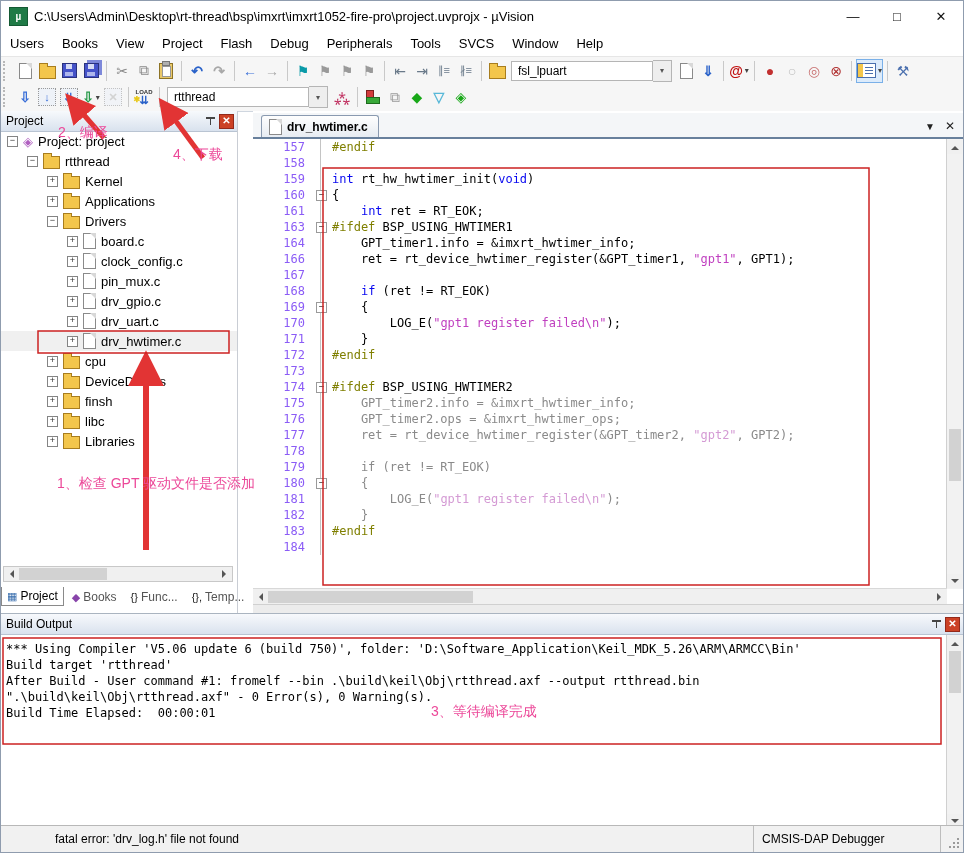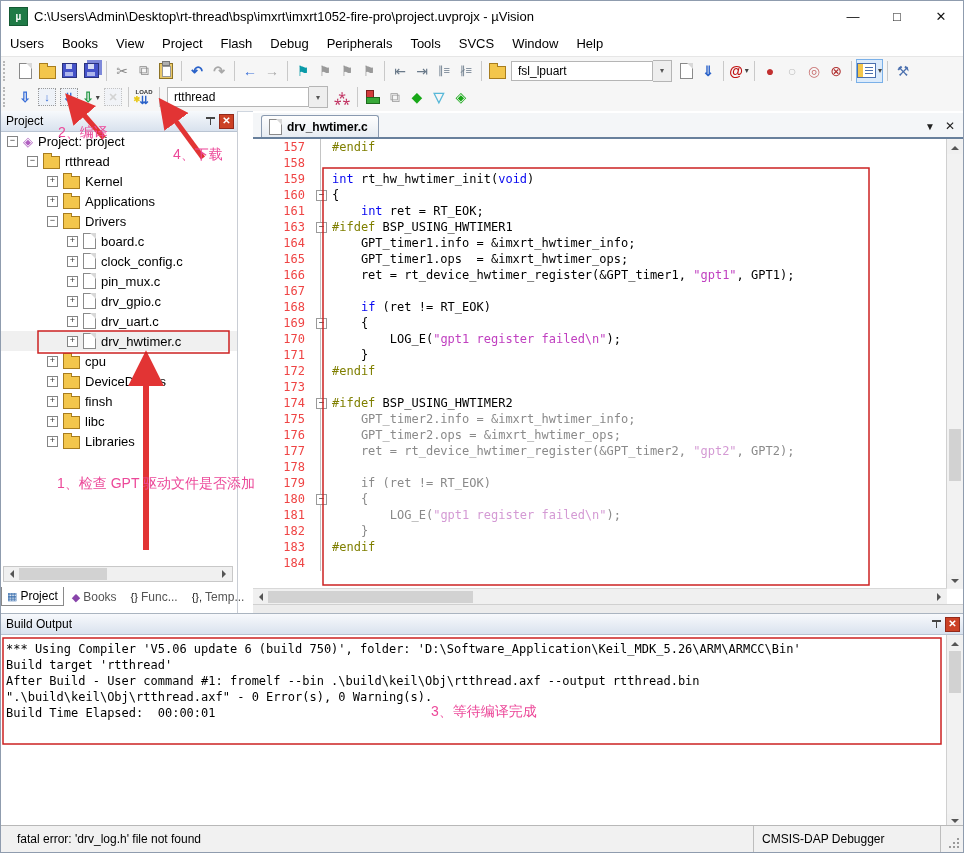--- a/index.html
+++ b/index.html
@@ -100,21 +100,21 @@
   .editor{position:absolute;left:252px;top:110px;right:0;height:502px;background:#fff;}
   .edit-tabs{position:absolute;left:0;top:2px;right:0;height:24px;background:#f4f6f8;
            border-bottom:2px solid #68809c;display:flex;align-items:flex-end;}
   .etab{display:flex;align-items:center;gap:5px;height:21px;padding:0 10px 0 7px;margin-left:8px;
         background:linear-gradient(#fefefe,#e7ecf2);border:1px solid #8a9ab0;border-bottom:none;
         border-radius:3px 3px 0 0;font-size:12px;font-weight:bold;}
   .etab-ctrl{margin-left:auto;display:flex;align-items:center;gap:10px;padding:0 8px 4px 0;font-size:10px;color:#222;}
   .code-area{position:absolute;left:0;top:28px;right:16px;bottom:24px;overflow:hidden;
         font-family:"DejaVu Sans Mono",monospace;font-size:12px;line-height:16px;}
   .cl{height:16px;display:flex;white-space:pre;}
-  .lnum{width:52px;text-align:right;padding-right:10px;color:#ef4444;flex:none;}
+  .lnum{width:52px;text-align:right;padding-right:10px;color:#8b5cf6;flex:none;}
   .fmargin{width:13px;flex:none;position:relative;}
   .fmargin::before{content:"";position:absolute;left:5px;top:0;bottom:0;width:1px;background:#c4c4c4;}
   .foldbox{position:absolute;left:1px;top:3px;width:9px;height:9px;background:#fff;border:1px solid #9a9a9a;
         font-size:9px;line-height:7px;text-align:center;color:#333;z-index:2;}
   .ctext{padding-left:4px;}
   .c-k{color:#0808f0;}
   .c-d{color:#7f7f00;}
   .c-s{color:#c040c0;}
   .c-p{color:#000;}
   .c-g{color:#8a8a8a;}
@@ -126,21 +126,21 @@
   .ed-gap{position:absolute;left:0;right:0;bottom:0;height:8px;background:#ececec;border-top:1px solid #d0d0d0;}
   
   .build-panel{position:absolute;left:0;top:612px;right:0;height:215px;background:#fff;border-top:1px solid #aab4c0;}
   .build-body{position:absolute;left:0;top:21px;right:16px;bottom:0;overflow:hidden;
         font-family:"DejaVu Sans Mono",monospace;font-size:12px;line-height:16px;padding:6px 0 0 5px;
         white-space:pre;}
   .build-vscroll{position:absolute;right:0;top:21px;width:16px;bottom:0;background:#f2f2f2;border-left:1px solid #d0d0d0;}
   
   .statusbar{position:absolute;left:0;bottom:0;right:0;height:26px;background:#f1f1f1;
         border-top:1px solid #b8b8b8;display:flex;align-items:center;font-size:12px;}
-  .st-left{padding-left:16px;}
+  .st-left{padding-left:6px;margin-left:48px;}
   .st-right{margin-left:auto;display:flex;align-items:center;height:100%;border-radius:13px;}
   .st-cell{border-left:1px solid #bdbdbd;border-right:1px solid #bdbdbd;height:100%;display:flex;
         align-items:center;padding:0 8px;min-width:170px;}
   .grip{width:14px;height:14px;margin:8px 2px 0 6px;
         background:radial-gradient(circle at 3px 11px,#9a9a9a 1px,transparent 1.4px),
                    radial-gradient(circle at 7px 11px,#9a9a9a 1px,transparent 1.4px),
                    radial-gradient(circle at 11px 11px,#9a9a9a 1px,transparent 1.4px),
                    radial-gradient(circle at 7px 7px,#9a9a9a 1px,transparent 1.4px),
                    radial-gradient(circle at 11px 7px,#9a9a9a 1px,transparent 1.4px),
                    radial-gradient(circle at 11px 3px,#9a9a9a 1px,transparent 1.4px);}
@@ -501,21 +501,20 @@
       </div>
     </div>
     <div class="code-area" id="code-area">
         <div class="cl"><span class="lnum">157</span><span class="fmargin"></span><span class="ctext"><span class="c-d">#endif</span></span></div>
         <div class="cl"><span class="lnum">158</span><span class="fmargin"></span><span class="ctext"></span></div>
         <div class="cl"><span class="lnum">159</span><span class="fmargin"></span><span class="ctext"><span class="c-k">int</span><span class="c-p"> rt_hw_hwtimer_init(</span><span class="c-k">void</span><span class="c-p">)</span></span></div>
         <div class="cl"><span class="lnum">160</span><span class="fmargin"><span class="foldbox">−</span></span><span class="ctext"><span class="c-p">{</span></span></div>
         <div class="cl"><span class="lnum">161</span><span class="fmargin"></span><span class="ctext"><span class="c-p">    </span><span class="c-k">int</span><span class="c-p"> ret = RT_EOK;</span></span></div>
         <div class="cl"><span class="lnum">163</span><span class="fmargin"><span class="foldbox">−</span></span><span class="ctext"><span class="c-d">#ifdef</span><span class="c-p"> BSP_USING_HWTIMER1</span></span></div>
         <div class="cl"><span class="lnum">164</span><span class="fmargin"></span><span class="ctext"><span class="c-p">    GPT_timer1.info = &amp;imxrt_hwtimer_info;</span></span></div>
-        <div class="cl"><span class="lnum">165</span><span class="fmargin"></span><span class="ctext"><span class="c-p">    GPT_timer1.ops  = &amp;imxrt_hwtimer_ops;</span></span></div>
         <div class="cl"><span class="lnum">166</span><span class="fmargin"></span><span class="ctext"><span class="c-p">    ret = rt_device_hwtimer_register(&amp;GPT_timer1, </span><span class="c-s">"gpt1"</span><span class="c-p">, GPT1);</span></span></div>
         <div class="cl"><span class="lnum">167</span><span class="fmargin"></span><span class="ctext"></span></div>
         <div class="cl"><span class="lnum">168</span><span class="fmargin"></span><span class="ctext"><span class="c-p">    </span><span class="c-k">if</span><span class="c-p"> (ret != RT_EOK)</span></span></div>
         <div class="cl"><span class="lnum">169</span><span class="fmargin"><span class="foldbox">−</span></span><span class="ctext"><span class="c-p">    {</span></span></div>
         <div class="cl"><span class="lnum">170</span><span class="fmargin"></span><span class="ctext"><span class="c-p">        LOG_E(</span><span class="c-s">"gpt1 register failed\n"</span><span class="c-p">);</span></span></div>
         <div class="cl"><span class="lnum">171</span><span class="fmargin"></span><span class="ctext"><span class="c-p">    }</span></span></div>
         <div class="cl"><span class="lnum">172</span><span class="fmargin"></span><span class="ctext"><span class="c-d">#endif</span></span></div>
         <div class="cl"><span class="lnum">173</span><span class="fmargin"></span><span class="ctext"></span></div>
         <div class="cl"><span class="lnum">174</span><span class="fmargin"><span class="foldbox">−</span></span><span class="ctext"><span class="c-d">#ifdef</span><span class="c-p"> BSP_USING_HWTIMER2</span></span></div>
         <div class="cl"><span class="lnum">175</span><span class="fmargin"></span><span class="ctext"><span class="c-g">    GPT_timer2.info = &amp;imxrt_hwtimer_info;</span></span></div>

